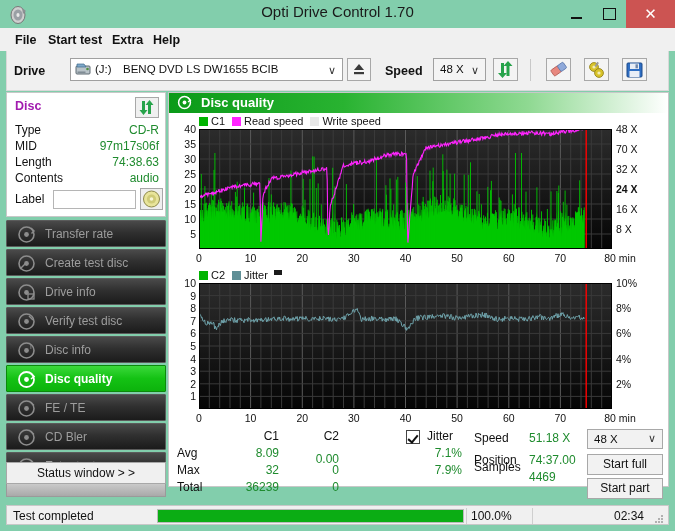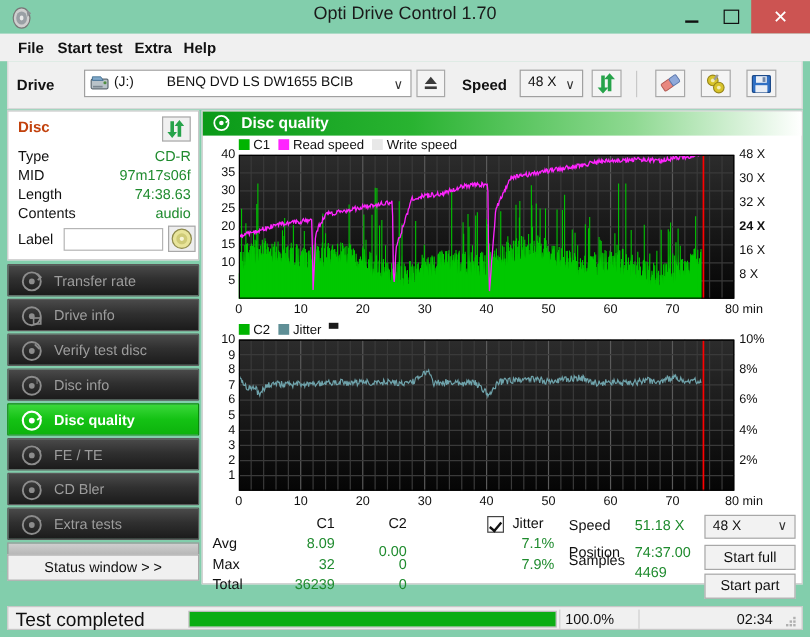--- a/index.html
+++ b/index.html
@@ -33,37 +33,37 @@
   .menu-item{position:absolute;top:3px;font-size:12.5px;color:#111;padding:2px 5px;cursor:default;font-weight:bold;}
 
   
   .toolbar{position:absolute;left:6px;top:51px;width:663px;height:40px;background:#f0f0f0;
     border:1px solid #d8d8d8;border-top:none;box-sizing:border-box;}
   .lbl-drive{position:absolute;left:7px;top:13px;font-size:12.5px;font-weight:bold;color:#111;}
   .drive-combo{position:absolute;left:63px;top:7px;width:273px;height:23px;background:#fff;
     border:1px solid #a0a0a0;box-sizing:border-box;}
   .drive-icon{position:absolute;left:4px;top:3px;width:16px;height:15px;}
   .drive-letter{position:absolute;left:24px;top:4px;font-size:11.5px;color:#111;}
-  .drive-name{position:absolute;left:52px;top:4px;font-size:11.5px;color:#111;white-space:nowrap;margin-left:16px;}
+  .drive-name{position:absolute;left:52px;top:4px;font-size:11.5px;color:#111;white-space:nowrap;}
   .combo-arrow{position:absolute;right:6px;top:5px;font-size:11px;color:#333;}
   .eject-btn{position:absolute;left:340px;top:7px;width:24px;height:23px;background:#f4f4f4;
     border:1px solid #a8a8a8;box-sizing:border-box;}
   .lbl-speed{position:absolute;left:378px;top:13px;font-size:12.5px;font-weight:bold;color:#111;}
   .speed-combo{position:absolute;left:426px;top:7px;width:53px;height:23px;background:#f4f4f4;
     border:1px solid #a0a0a0;box-sizing:border-box;}
   .speed-combo .val{position:absolute;left:6px;top:4px;font-size:11.5px;color:#111;}
   .tb-btn{position:absolute;top:7px;width:25px;height:23px;background:#f4f4f4;border:1px solid #a8a8a8;
     box-sizing:border-box;}
   .sep{position:absolute;top:8px;width:1px;height:22px;background:#c8c8c8;}
 
   
   .leftcol{position:absolute;left:6px;top:92px;width:160px;height:395px;}
   .disc-box{position:absolute;left:0;top:0;width:160px;height:125px;background:#fff;
     border:1px solid #c8c8c8;box-sizing:border-box;}
-  .disc-hdr{position:absolute;left:8px;top:6px;font-size:12.5px;font-weight:bold;color:#c2410c;}
+  .disc-hdr{position:absolute;left:8px;top:6px;font-size:12.5px;font-weight:bold;color:#a21caf;}
   .refresh-btn{position:absolute;right:6px;top:4px;width:24px;height:21px;background:#f0f0f0;
     border:1px solid #a8a8a8;box-sizing:border-box;}
   .drow{position:absolute;left:8px;width:144px;font-size:12px;color:#111;}
   .drow .k{position:absolute;left:0;top:0;color:#111;}
   .drow .v{position:absolute;right:0;top:0;color:#1f8b2e;text-align:right;white-space:nowrap;}
   .label-input{position:absolute;left:46px;top:97px;width:83px;height:19px;background:#fff;
     border:1px solid #b5b5b5;box-sizing:border-box;}
   .cd-btn{position:absolute;left:133px;top:95px;width:23px;height:22px;background:#eee;
     border:1px solid #a8a8a8;box-sizing:border-box;}
 
@@ -110,21 +110,21 @@
     border:1px solid #a8a8a8;box-sizing:border-box;}
   .sp-combo .v{position:absolute;left:6px;top:3px;font-size:11.5px;color:#111;}
   .sp-combo .a{position:absolute;right:6px;top:2px;font-size:11px;color:#333;}
   .act-btn{position:absolute;left:418px;width:76px;height:21px;background:#f2f2f2;
     border:1px solid #a8a8a8;box-sizing:border-box;text-align:center;line-height:19px;
     font-size:12px;color:#111;cursor:default;}
 
   
   .statusbar{position:absolute;left:6px;top:505px;width:663px;height:20px;background:#f0f0f0;
     border:1px solid #c8c8c8;box-sizing:border-box;}
-  .sb-text{position:absolute;left:6px;top:3px;font-size:16px;color:#111;}
+  .sb-text{position:absolute;left:6px;top:3px;font-size:12px;color:#111;}
   .sb-prog{position:absolute;left:150px;top:3px;width:307px;height:14px;background:#e4e4e4;
     border:1px solid #bbb;box-sizing:border-box;}
   .sb-prog .fill{position:absolute;left:0;top:0;height:100%;background:#0bad14;}
   .sb-pct{position:absolute;left:464px;top:3px;font-size:12px;color:#111;}
   .sb-sep{position:absolute;top:2px;width:1px;height:16px;background:#cfcfcf;}
   .sb-time{position:absolute;right:24px;top:3px;font-size:12px;color:#111;}
   .grip{position:absolute;right:4px;bottom:3px;width:11px;height:11px;}
 </style>
 </head>
 <body>
@@ -268,20 +268,28 @@
     </div>
 
     <div class="navlist">
       <div class="navbtn">
         <span class="ic"><svg width="19" height="19" viewBox="0 0 19 19">
               <circle cx="9.5" cy="9.5" r="7.5" fill="none" stroke="#8c8c8c" stroke-width="1.6"></circle>
               <circle cx="9.5" cy="9.5" r="2.4" fill="#8c8c8c"></circle>
               <path d="M14 3 L17 6 L14.5 8.5" fill="none" stroke="#8c8c8c" stroke-width="1.5"></path>
             </svg></span>
         <span class="t">Transfer rate</span>
+      </div>
+      <div class="navbtn">
+        <span class="ic"><svg width="19" height="19" viewBox="0 0 19 19">
+              <circle cx="9.5" cy="9.5" r="7.5" fill="none" stroke="#8c8c8c" stroke-width="1.6"></circle>
+              <circle cx="9.5" cy="9.5" r="2.4" fill="#8c8c8c"></circle>
+              <path d="M3 15 L8 10" stroke="#8c8c8c" stroke-width="1.5"></path>
+            </svg></span>
+        <span class="t">Create test disc</span>
       </div>
       <div class="navbtn">
         <span class="ic"><svg width="19" height="19" viewBox="0 0 19 19">
               <circle cx="9.5" cy="9.5" r="7.5" fill="none" stroke="#8c8c8c" stroke-width="1.6"></circle>
               <circle cx="9.5" cy="9.5" r="2.4" fill="#8c8c8c"></circle>
               <rect x="11" y="11" width="6" height="5" fill="none" stroke="#8c8c8c" stroke-width="1.3"></rect>
             </svg></span>
         <span class="t">Drive info</span>
       </div>
       <div class="navbtn">
@@ -1275,21 +1283,21 @@
         <div class="axislab" style="left: 2px; top: 60px; width: 25px;">30</div>
         <div class="axislab" style="left: 2px; top: 45px; width: 25px;">35</div>
         <div class="axislab" style="left: 2px; top: 30px; width: 25px;">40</div>
       </div>
 
     <div id="c1-y2ticks">
         <div class="axislab l" style="left: 447px; top: 130px; width: 42px;">8 X</div>
         <div class="axislab l" style="left: 447px; top: 110px; width: 42px;">16 X</div>
         <div class="axislab l" style="left: 447px; top: 90px; width: 42px; font-weight: bold;">24 X</div>
         <div class="axislab l" style="left: 447px; top: 70px; width: 42px;">32 X</div>
-        <div class="axislab l" style="left: 447px; top: 50px; width: 42px;">30 X</div>
+        <div class="axislab l" style="left: 447px; top: 50px; width: 42px;">70 X</div>
         <div class="axislab l" style="left: 447px; top: 30px; width: 42px;">48 X</div>
       </div>
 
     <div id="c1-xticks">
         <div class="axislab" style="text-align: center; left: 8px; top: 159px; width: 44px;">0</div>
         <div class="axislab" style="text-align: center; left: 59.625px; top: 159px; width: 44px;">10</div>
         <div class="axislab" style="text-align: center; left: 111.25px; top: 159px; width: 44px;">20</div>
         <div class="axislab" style="text-align: center; left: 162.875px; top: 159px; width: 44px;">30</div>
         <div class="axislab" style="text-align: center; left: 214.5px; top: 159px; width: 44px;">40</div>
         <div class="axislab" style="text-align: center; left: 266.125px; top: 159px; width: 44px;">50</div>

